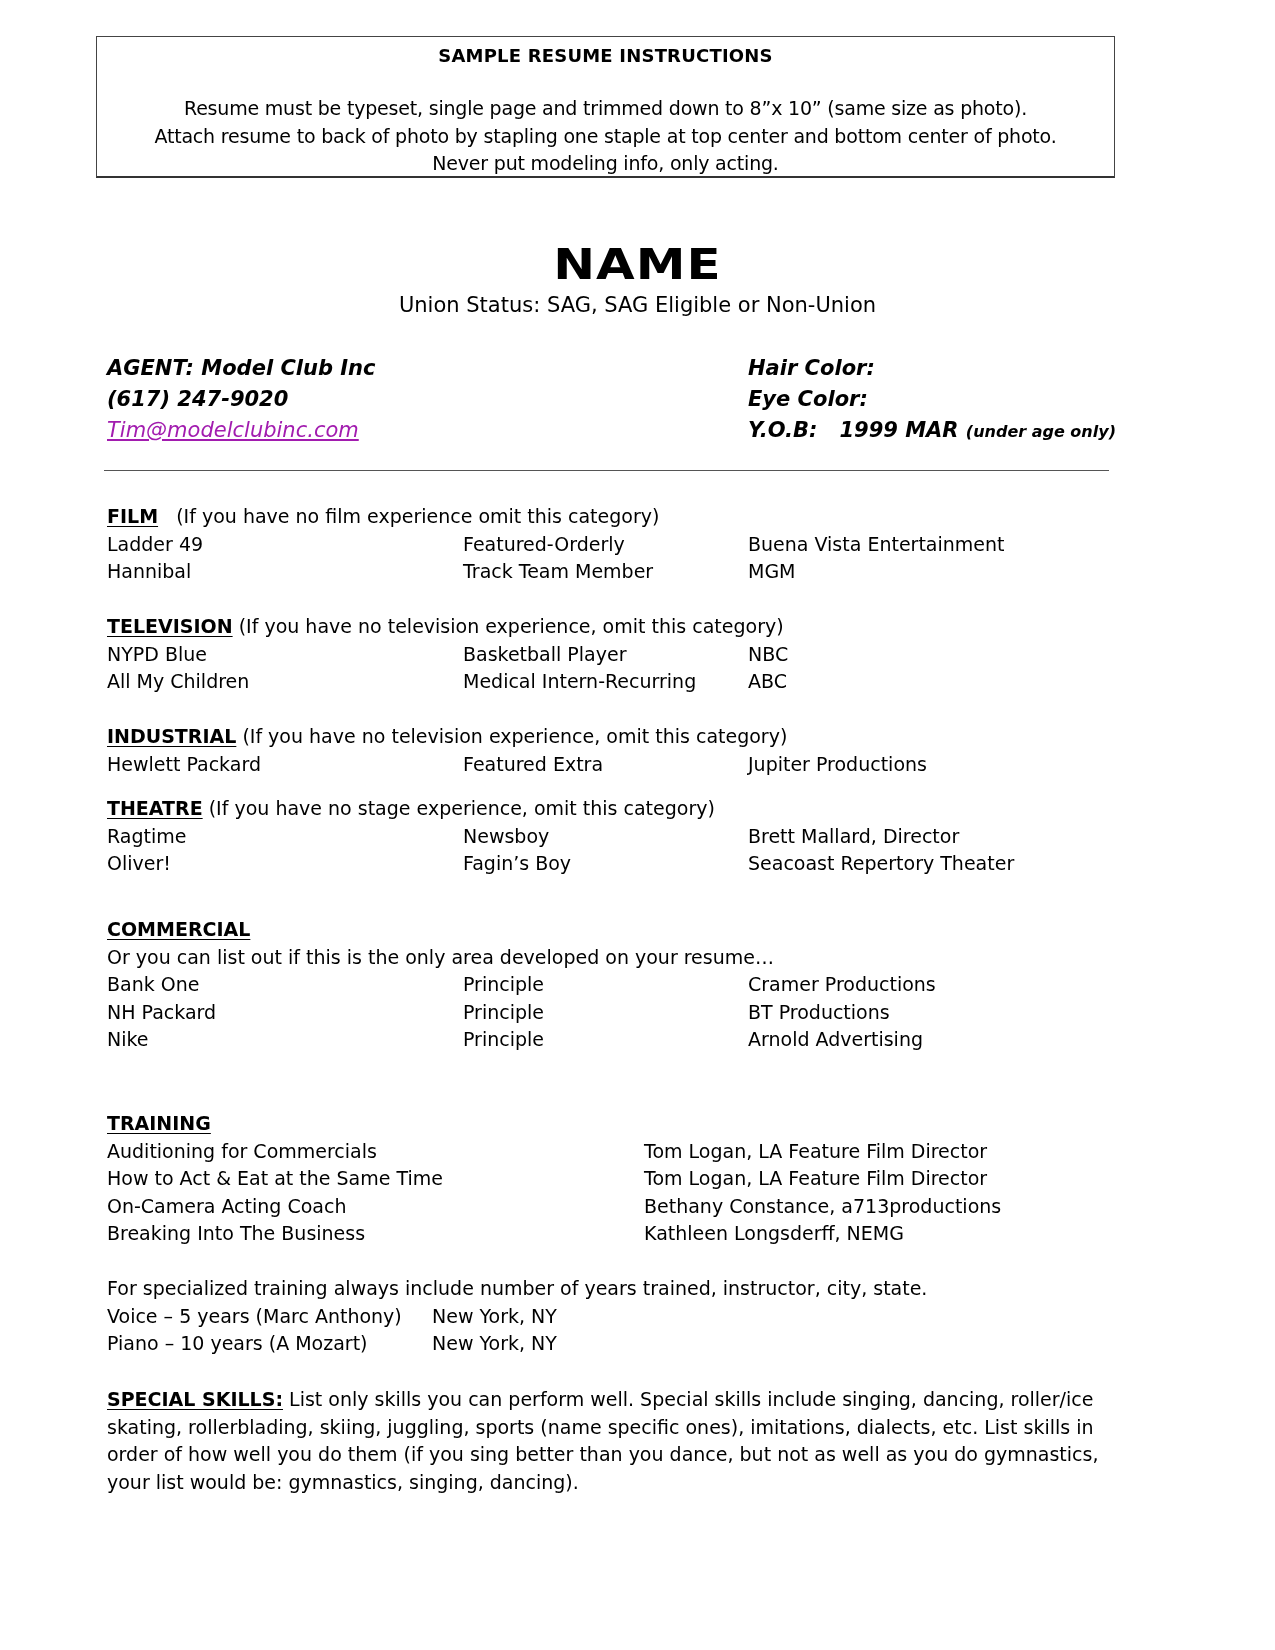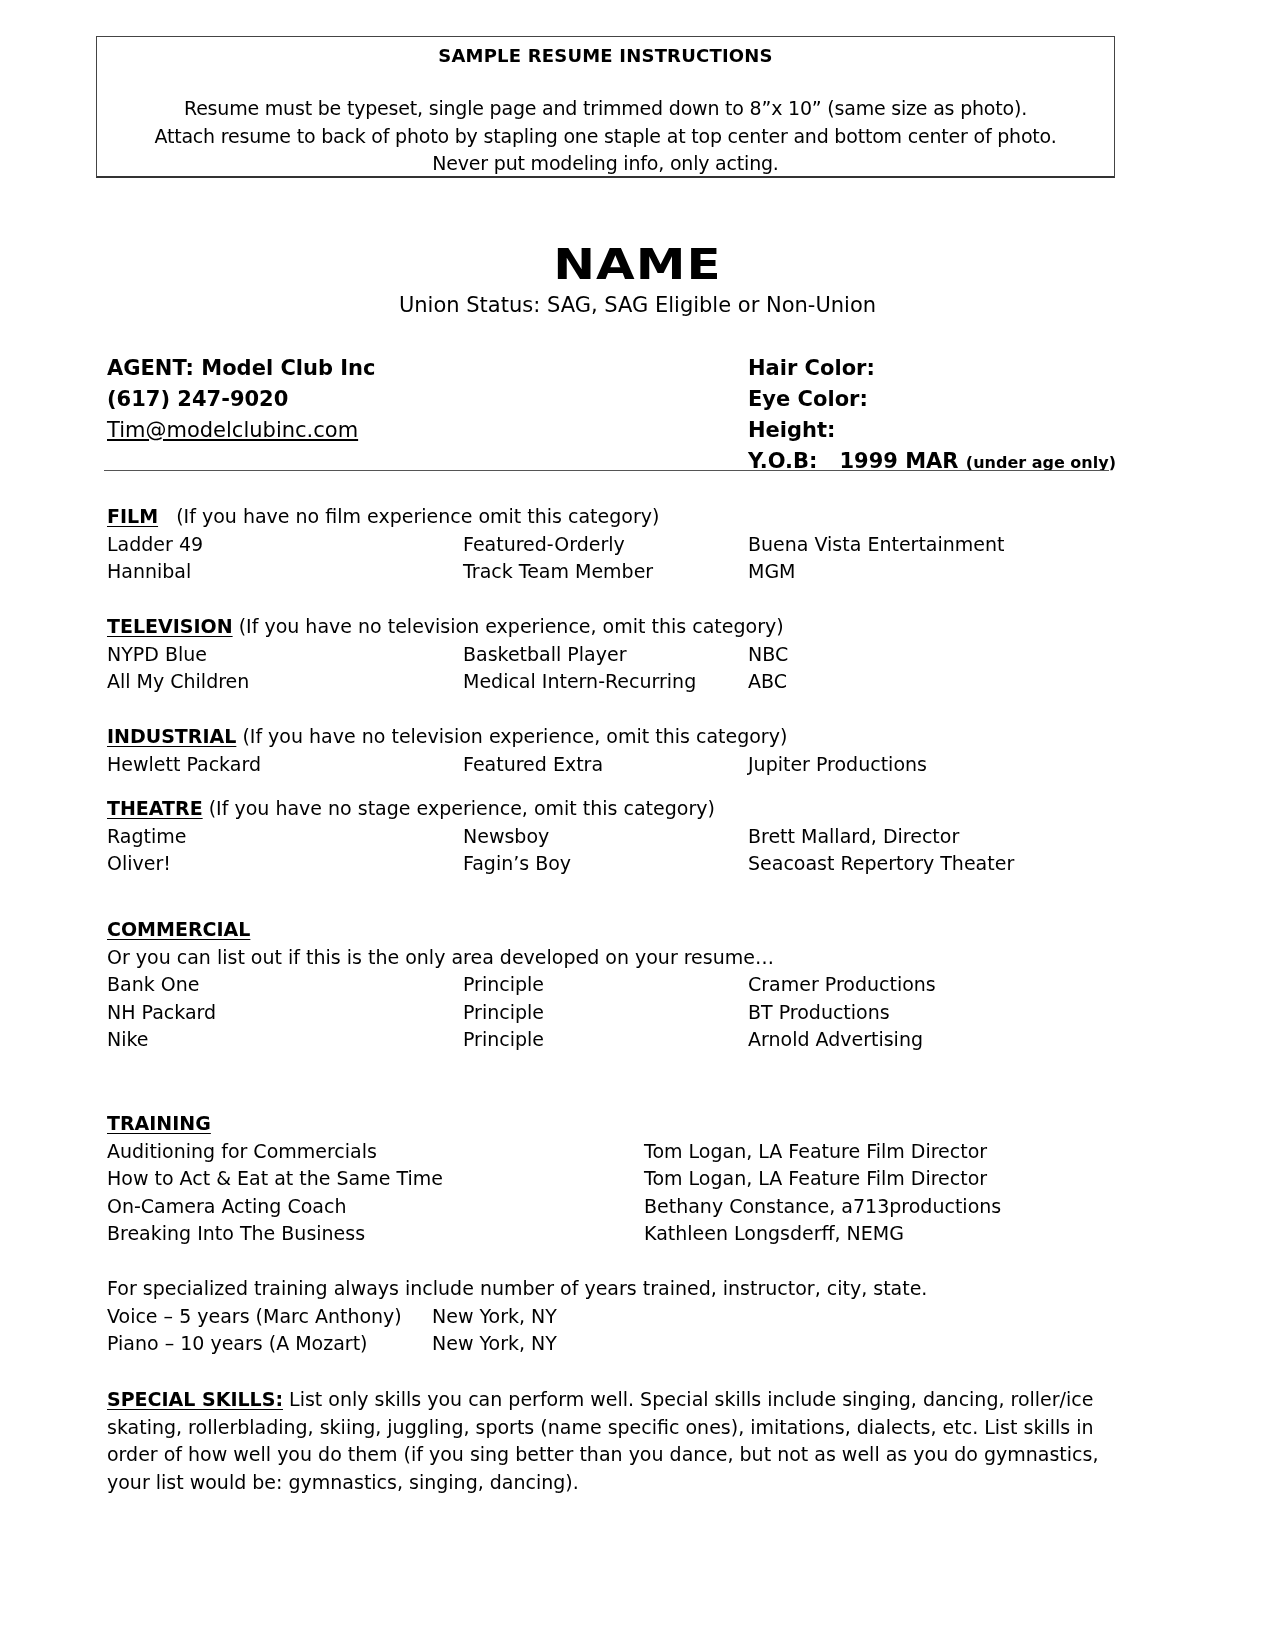--- a/index.html
+++ b/index.html
@@ -22,25 +22,25 @@
   }
   .name-title {
     position: absolute; left: 0; right: 0; top: 236px; text-align: center;
     font-family: "DejaVu Sans", sans-serif; font-weight: bold; font-size: 50px;
     letter-spacing: 1px; transform: scaleY(0.85);
   }
   .union-status {
     position: absolute; left: 0; right: 0; top: 293px; text-align: center;
     font-size: 21px;
   }
-  .contact { position: absolute; font-weight: bold; font-size: 21px; }
+  .contact { position: absolute; font-weight: bold; font-size: 21px; font-style: italic; }
   .contact-left { left: 107px; top: 354px; }
   .contact-right { left: 748px; top: 354px; }
   .contact .ln { height: 31px; line-height: 28px; white-space: nowrap; }
-  .email-link { color: #000000; text-decoration: underline; font-weight: normal; }
+  .email-link { color: #a21caf; text-decoration: underline; font-weight: normal; }
   .email-wrap { font-weight: bold; }
   .yob-note { font-size: 16px; }
   .header-rule {
     position: absolute; left: 104px; top: 470px; width: 1005px; height: 0;
     border-top: 1px solid #555;
   }
   .section { position: absolute; left: 107px; width: 1005px; font-size: 19px; }
   .sec-head { height: 27.5px; line-height: 27px; white-space: nowrap; }
   .sec-label { font-weight: bold; text-decoration: underline; text-underline-offset: 3px; }
   .row { position: relative; height: 27.5px; line-height: 27px; white-space: nowrap; }
@@ -65,21 +65,20 @@
 <div class="union-status">Union Status: SAG, SAG Eligible or Non-Union</div>
 
 <div class="contact contact-left">
   <div class="ln">AGENT: Model Club Inc</div>
   <div class="ln">(617) 247-9020</div>
   <div class="ln email-wrap"><a class="email-link" href="#">Tim@modelclubinc.com</a></div>
 </div>
 <div class="contact contact-right">
   <div class="ln">Hair Color:</div>
   <div class="ln">Eye Color:</div>
-  <div class="ln">Height:</div>
   <div class="ln">
     <span>Y.O.B:</span>&nbsp;&nbsp;
     <span>1999 MAR</span>
     <span class="yob-note">(under age only)</span>
   </div>
 </div>
 <div class="header-rule"></div>
 
 <div class="section" style="top:503px">
   <div class="sec-head"><span class="sec-label">FILM</span>&nbsp;&nbsp;&nbsp;<span>(If you have no film experience omit this category)</span></div>

